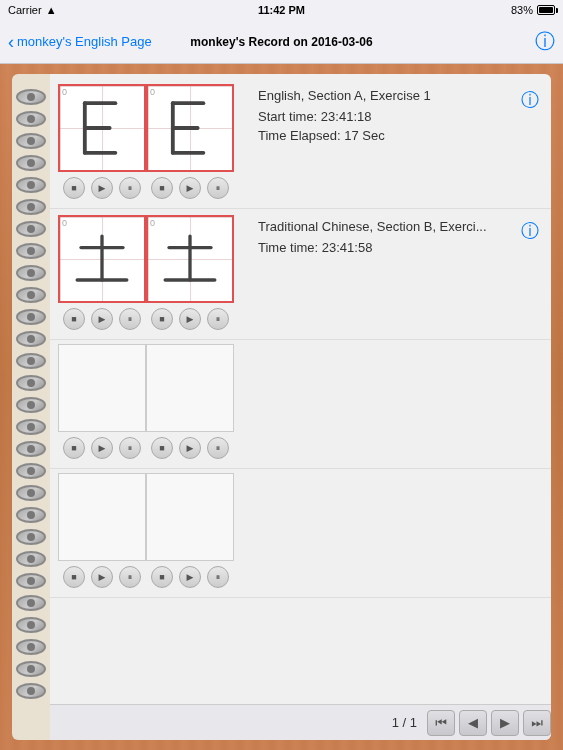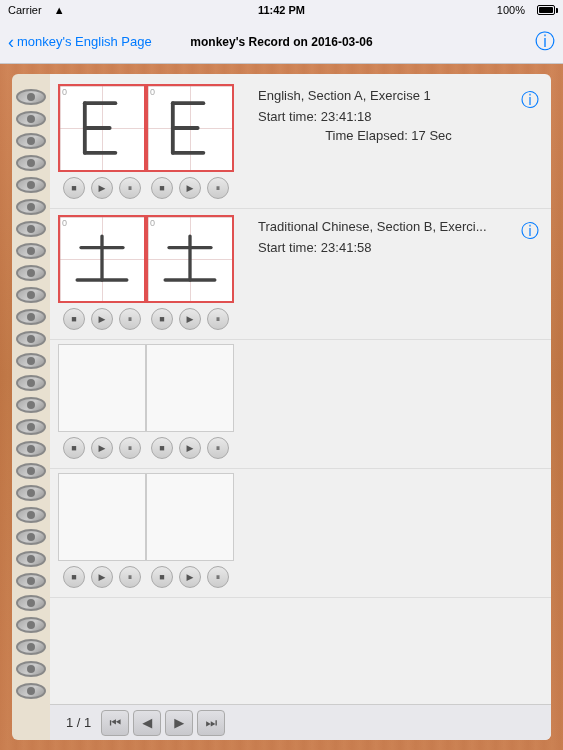--- a/index.html
+++ b/index.html
@@ -34,21 +34,21 @@
       background: #f0f0f5;
       height: 20px;
       display: flex;
       align-items: center;
       justify-content: space-between;
       padding: 0 8px;
       font-size: 11px;
       font-weight: 500;
       color: #000;
     }
-    .status-left, .status-right { display: flex; align-items: center; gap: 12px; }
+    .status-left, .status-right { display: flex; align-items: center; gap: 4px; }
     .status-time { font-weight: 600; position: absolute; left: 50%; transform: translateX(-50%); }
     .battery-icon {
       display: inline-block;
       width: 18px; height: 10px;
       border: 1.5px solid #000;
       border-radius: 2px;
       position: relative;
     }
     .battery-icon::after {
       content: '';
@@ -261,21 +261,20 @@
       font-weight: 400;
     }
     .exercise-info .info-start {
       font-size: 13px;
       color: #333;
       margin-bottom: 4px;
     }
     .exercise-info .info-elapsed {
       font-size: 13px;
       color: #333;
-      text-align: center;
     }
     .info-icon {
       position: absolute;
       right: 4px; top: 4px;
       color: #007aff;
       font-size: 18px;
       cursor: pointer;
     }
 
     
@@ -286,21 +285,22 @@
       border-bottom: 1px solid #ddd;
     }
 
     
     .pagination-bar {
       height: 36px;
       background: #e8e8ec;
       border-top: 1px solid #ccc;
       display: flex;
       align-items: center;
-      padding: 0 16px;
+      justify-content: flex-end;
+      padding: 0 0;
       gap: 4px;
     }
     .page-label {
       font-size: 13px;
       color: #333;
       margin-right: 6px;
     }
     .page-btn {
       width: 28px; height: 26px;
       background: linear-gradient(180deg, #e0e0e4, #c8c8cc);
@@ -326,21 +326,21 @@
 
 <div class="wood-bg"></div>
 
 <div class="status-bar">
   <div class="status-left">
     <span>Carrier</span>
     <span>▲</span>
   </div>
   <span class="status-time">11:42 PM</span>
   <div class="status-right">
-    <span>100%</span>
+    <span>83%</span>
     <div class="battery-icon">
       <div class="battery-fill"></div>
     </div>
   </div>
 </div>
 
 <div class="nav-bar">
   <div class="nav-back">
     <span class="nav-back-chevron">‹</span>
     <span>monkey's English Page</span>
@@ -460,21 +460,21 @@
             </div>
             <div class="cell-controls">
               <div class="ctrl-btn">■</div>
               <div class="ctrl-btn">▶</div>
               <div class="ctrl-btn">⏸</div>
             </div>
           </div>
         </div>
         <div class="exercise-info">
           <div class="info-title">Traditional Chinese, Section B, Exerci...</div>
-          <div class="info-start">Start time: 23:41:58</div>
+          <div class="info-start">Time time: 23:41:58</div>
           <span class="info-icon">ⓘ</span>
         </div>
       </div>
 
       <div class="empty-row">
         <div class="char-cells-row">
           <div class="char-cell-empty"></div>
           <div class="char-cell-empty"></div>
         </div>
         <div class="controls-row">

